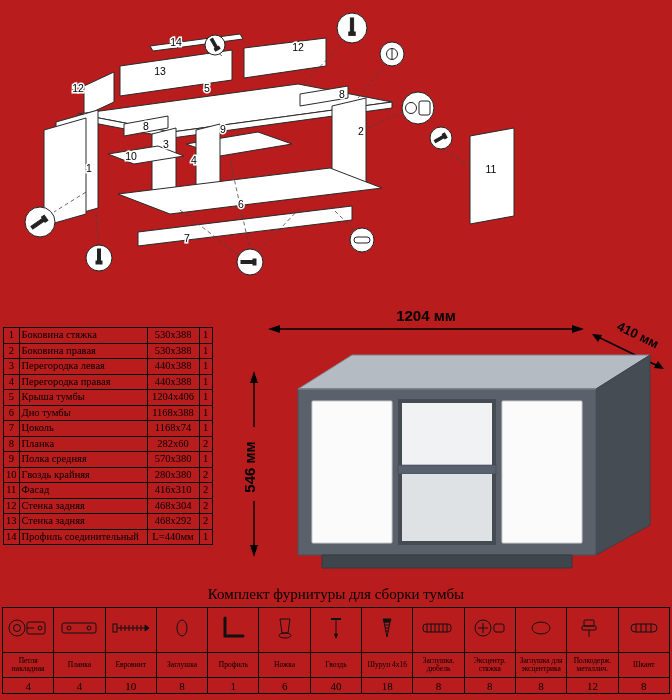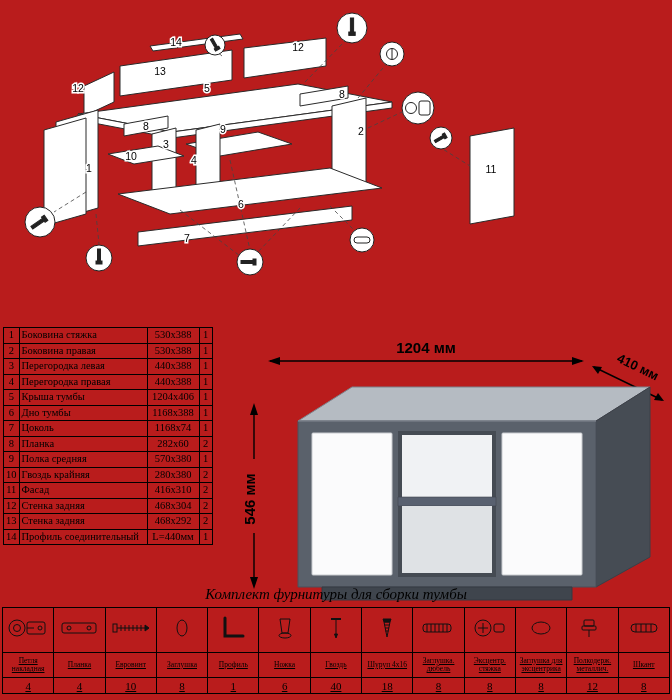--- a/index.html
+++ b/index.html
@@ -9,26 +9,26 @@
   .diagram-section{position:absolute;top:0;left:0;width:672px;height:305px;}
   .plabel{font:10.5px "Liberation Sans",sans-serif;fill:#000;paint-order:stroke;stroke:#ffffff;stroke-width:3px;}
 
   .middle-section{position:absolute;top:305px;left:0;width:672px;height:278px;}
 
   .parts-table{position:absolute;left:3px;top:22px;border-collapse:collapse;
     font-family:"Liberation Serif",serif;font-size:10.5px;}
   .parts-table td{border:1px solid #000;padding:0 2px;height:14.5px;line-height:1;white-space:nowrap;}
   .parts-table td.c{text-align:center;}
 
-  .cabinet-figure{position:absolute;left:238px;top:0;width:434px;height:275px;margin-top:32px;}
+  .cabinet-figure{position:absolute;left:238px;top:0;width:434px;height:275px;}
 
   .hardware-section{position:absolute;top:586px;left:0;width:672px;}
-  .hw-title{text-align:center;font-family:"Liberation Serif",serif;font-size:15px;margin:0 0 4px 0;font-style:italic;}
+  .hw-title{text-align:center;font-family:"Liberation Serif",serif;font-size:15px;margin:0 0 4px 0;}
   .hardware-table{border-collapse:collapse;table-layout:fixed;width:668px;margin-left:2px;}
-  .hardware-table td{border:1px solid #000;text-align:center;vertical-align:middle;padding:0;text-decoration:underline;}
+  .hardware-table td{border:1px solid #000;text-align:center;vertical-align:middle;padding:0;}
   .icon-cell{height:44px;}
   .name-cell{height:24px;font-family:"Liberation Serif",serif;font-size:7.5px;line-height:1.1;
     word-wrap:break-word;vertical-align:middle;}
   .qty-cell{height:15px;font-family:"Liberation Serif",serif;font-size:11px;}
 
   .dimtext{font:bold 15px "Liberation Sans",sans-serif;fill:#000;}
   .dimtext-sm{font:bold 13px "Liberation Sans",sans-serif;fill:#000;}
 </style>
 </head>
 <body>

